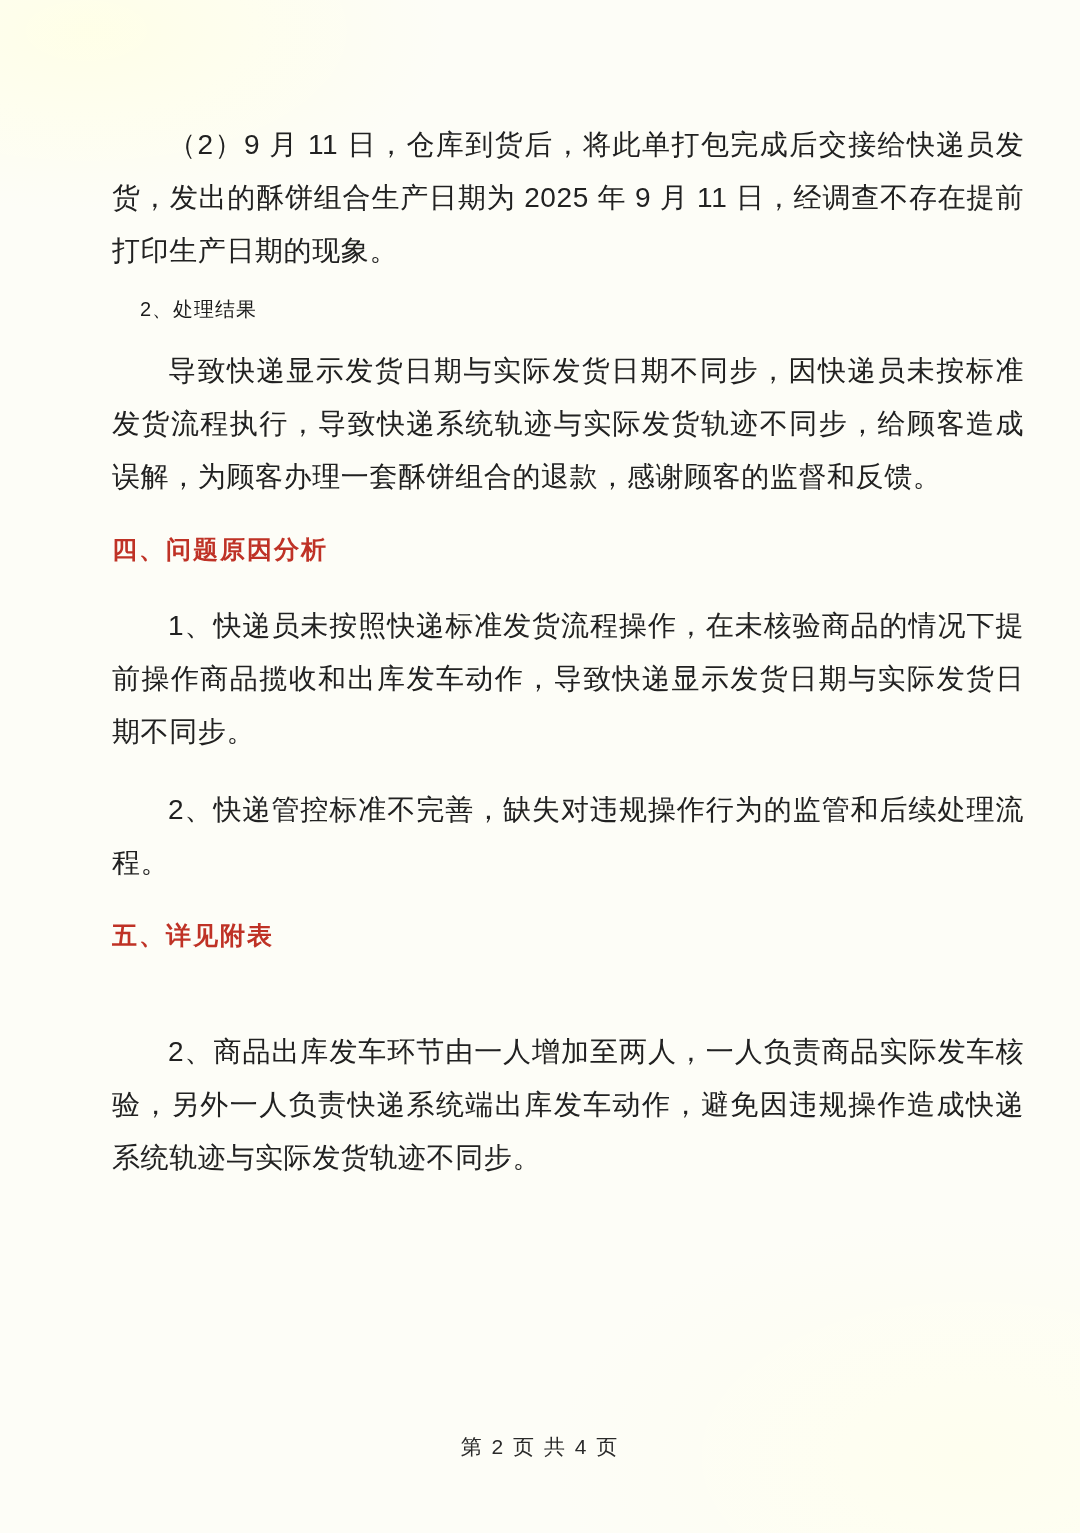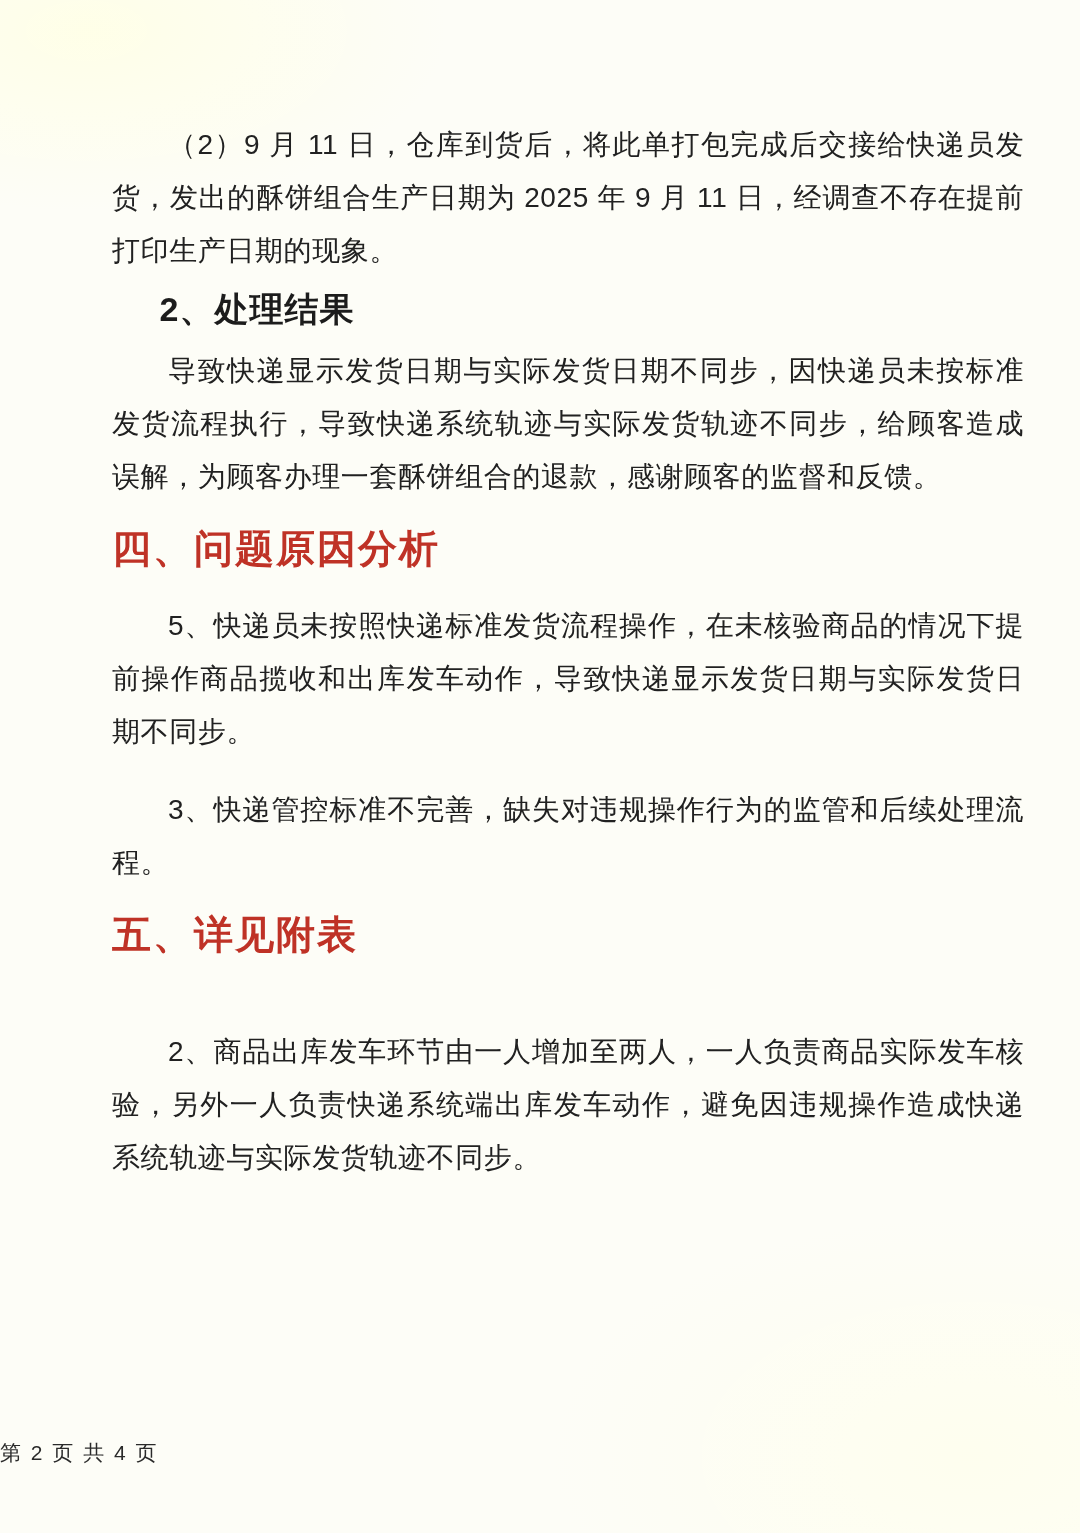--- a/index.html
+++ b/index.html
@@ -25,69 +25,69 @@
   }
   .doc-body p.para {
     font-size: 28px;
     line-height: 53px;
     letter-spacing: 0.6px;
     text-align: justify;
     text-indent: 2em;
     margin: 0 0 11px 0;
   }
   .doc-body h3.subhead {
-    font-size: 34px;
+    font-size: 20px;
     line-height: 42px;
-    font-weight: bold;
+    font-weight: normal;
     color: #1c1c1c;
     margin: 8px 0 14px 0;
     text-indent: 1.4em;
     letter-spacing: 1px;
   }
   .doc-body h2.redhead {
-    font-size: 39px;
+    font-size: 25px;
     line-height: 44px;
     font-weight: bold;
     color: #bf3226;
     margin: 24px 0 28px 0;
     letter-spacing: 2px;
   }
   .spacer-sm { height: 14px; }
   .spacer-md { height: 26px; }
   .footer {
     position: absolute;
     left: 0;
-    bottom: 66px;
+    bottom: 72px;
     width: 100%;
-    text-align: left;
+    text-align: center;
     font-size: 21px;
     letter-spacing: 2px;
     color: #2a2a2a;
   }
 </style>
 </head>
 <body>
 
 <div class="page">
   <div class="doc-body">
 
     <p class="para">（2）9 月 11 日，仓库到货后，将此单打包完成后交接给快递员发货，发出的酥饼组合生产日期为 2025 年 9 月 11 日，经调查不存在提前打印生产日期的现象。</p>
 
 
     <h3 class="subhead">2、处理结果</h3>
 
     <p class="para">导致快递显示发货日期与实际发货日期不同步，因快递员未按标准发货流程执行，导致快递系统轨迹与实际发货轨迹不同步，给顾客造成误解，为顾客办理一套酥饼组合的退款，感谢顾客的监督和反馈。</p>
 
     <h2 class="redhead">四、问题原因分析</h2>
 
-    <p class="para">5、快递员未按照快递标准发货流程操作，在未核验商品的情况下提前操作商品揽收和出库发车动作，导致快递显示发货日期与实际发货日期不同步。</p>
+    <p class="para">1、快递员未按照快递标准发货流程操作，在未核验商品的情况下提前操作商品揽收和出库发车动作，导致快递显示发货日期与实际发货日期不同步。</p>
 
     <div class="spacer-sm"></div>
 
-    <p class="para">3、快递管控标准不完善，缺失对违规操作行为的监管和后续处理流程。</p>
+    <p class="para">2、快递管控标准不完善，缺失对违规操作行为的监管和后续处理流程。</p>
 
     <h2 class="redhead">五、详见附表</h2>
 
     <div class="spacer-sm"></div>
 
 
     <div class="spacer-md"></div>
 
     <p class="para">2、商品出库发车环节由一人增加至两人，一人负责商品实际发车核验，另外一人负责快递系统端出库发车动作，避免因违规操作造成快递系统轨迹与实际发货轨迹不同步。</p>
 

